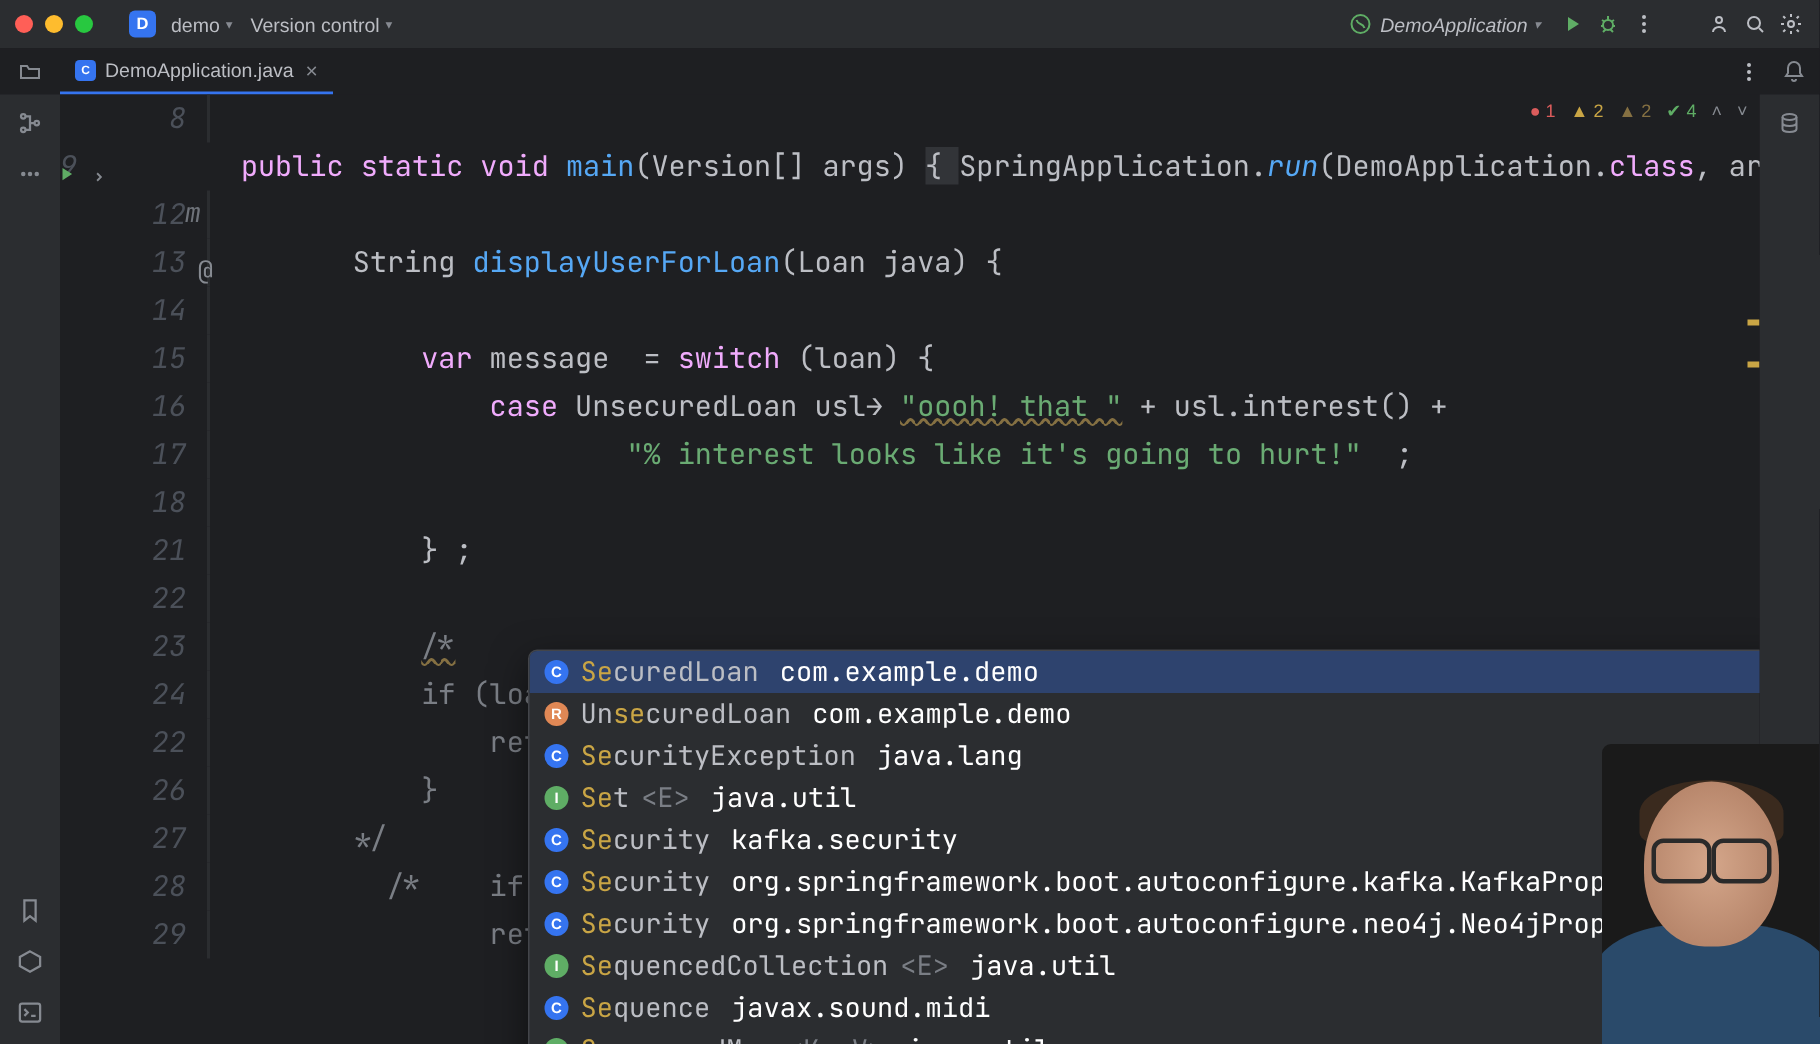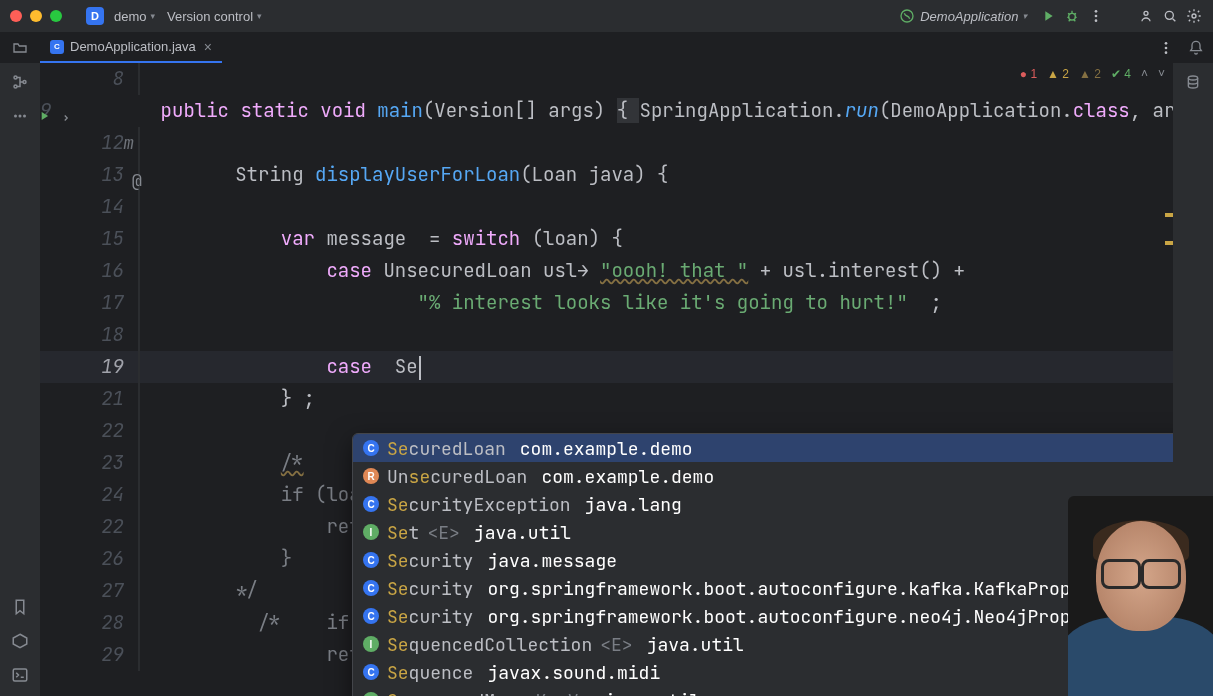--- a/index.html
+++ b/index.html
@@ -378,25 +378,20 @@
         <div class="line">
             <div class="gutter">17</div>
             <div class="gutter-border"></div>
           <div class="code-text">                        <span class="str">"% interest looks like it's going to hurt!"</span><span>  ;</span></div>
         </div>
         <div class="line">
             <div class="gutter">18</div>
             <div class="gutter-border"></div>
             <div class="code-text"></div>
           </div>
-        <div class="line active">
-            <div class="gutter">19</div>
-            <div class="gutter-border"></div>
-          <div class="code-text">                <span class="kw">case</span><span>  </span><span>Se</span><span class="cursor"></span></div>
-        </div>
         <div class="line">
             <div class="gutter">21</div>
             <div class="gutter-border"></div>
           <div class="code-text">            <span>} ;</span></div>
         </div>
         <div class="line">
             <div class="gutter">22</div>
             <div class="gutter-border"></div>
             <div class="code-text"></div>
           </div>
@@ -456,21 +451,21 @@
             </div>
             <div class="popup-row">
               <span class="badge ifc">I</span>
               <span class="name"><span class="hl">Se</span>t</span>
               <span class="gen">&lt;E&gt;</span>
               <span class="pkg">java.util</span>
             </div>
             <div class="popup-row">
               <span class="badge cls">C</span>
               <span class="name"><span class="hl">Se</span>curity</span>
-              <span class="pkg">java.message</span>
+              <span class="pkg">kafka.security</span>
             </div>
             <div class="popup-row">
               <span class="badge cls">C</span>
               <span class="name"><span class="hl">Se</span>curity</span>
               <span class="pkg">org.springframework.boot.autoconfigure.kafka.KafkaProperties</span>
             </div>
             <div class="popup-row">
               <span class="badge cls">C</span>
               <span class="name"><span class="hl">Se</span>curity</span>
               <span class="pkg">org.springframework.boot.autoconfigure.neo4j.Neo4jProperties</span>

